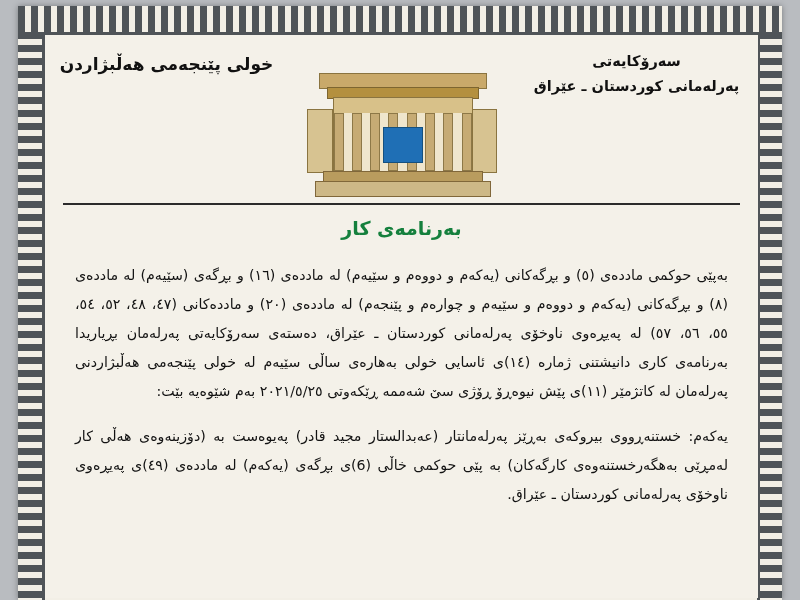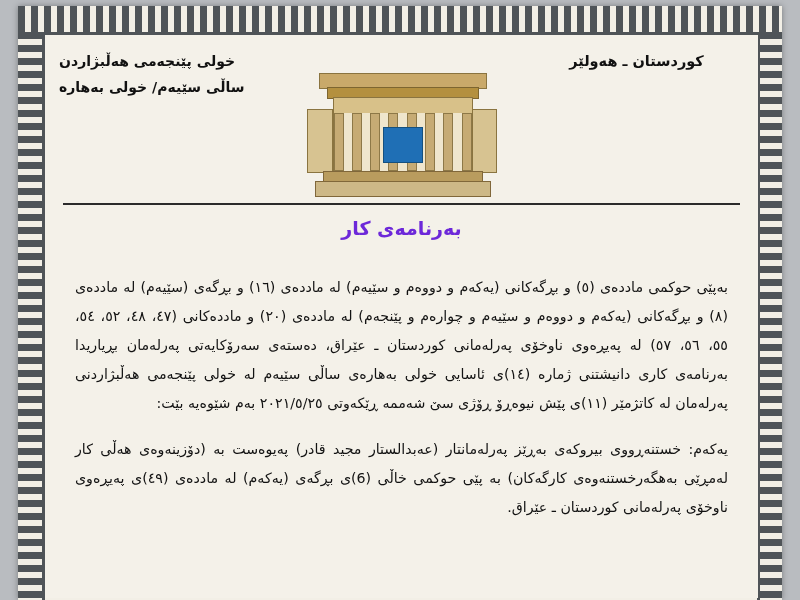--- a/index.html
+++ b/index.html
@@ -81,22 +81,22 @@
   .hdr-block {
     width: 215px;
     text-align: center;
     font-weight: bold;
     color: #111;
     line-height: 1.75;
     font-size: 14.5px;
     font-family: "DejaVu Sans", sans-serif;
   }
   .hdr-block.left-block {
-    text-align: left;
-    font-size: 14px;
+    text-align: center;
+    font-size: 17px;
     line-height: 1.85;
   }
   .hdr-block .line { white-space: nowrap; }
 
   .crest {
     width: 210px;
     height: 150px;
     position: relative;
     flex: 0 0 auto;
   }
@@ -111,37 +111,37 @@
   }
 
   .doc-title {
     position: absolute;
     top: 182px;
     left: 0;
     right: 0;
     text-align: center;
     font-size: 19px;
     font-weight: bold;
-    color: #6d28d9;
+    color: #15803d;
     letter-spacing: 0.5px;
   }
 
   .body-text {
     position: absolute;
     top: 222px;
     left: 30px;
     right: 30px;
     direction: rtl;
     text-align: justify;
     text-align-last: right;
     font-size: 14.2px;
     line-height: 2.05;
     color: #121212;
   }
-  .body-text p { margin: 16px 0 15px 0; }
+  .body-text p { margin: 4px 0 15px 0; }
   .body-text p.clipped {
     overflow: hidden;
     max-height: 22px;
   }
 
   
   .crest .sky { position: absolute; inset: 0; background: transparent; }
   .crest .roof {
     position: absolute; left: 22px; top: 24px; width: 166px; height: 14px;
     background: #c9a96a; border: 1px solid #8a7440;
@@ -185,21 +185,22 @@
 <div class="page">
   <div class="perf perf-left"></div>
   <div class="perf perf-right"></div>
   <div class="perf perf-top"></div>
 
   <div class="content">
 
     <div class="header">
 
       <div class="hdr-block right-block">
-        <div class="line">كوردستان ـ هەولێر</div>
+        <div class="line">سەرۆكایەتی</div>
+        <div class="line">پەرلەمانی كوردستان ـ عێراق</div>
       </div>
 
       <div class="crest">
         <div class="sky"></div>
         <div class="wingL"></div>
         <div class="wingR"></div>
         <div class="roof"></div>
         <div class="roof2"></div>
         <div class="pediment"></div>
         <div class="cols">
@@ -212,21 +213,20 @@
           <div class="col"></div>
             <div class="col"></div>
         </div>
         <div class="door"></div>
         <div class="base"></div>
         <div class="steps"></div>
       </div>
 
       <div class="hdr-block left-block">
         <div class="line">خولی پێنجەمی هەڵبژاردن</div>
-        <div class="line">ساڵی سێیەم/ خولی بەهارە</div>
       </div>
 
     </div>
 
     <div class="divider"></div>
 
     <div class="doc-title">بەرنامەی كار</div>
 
     <div class="body-text">
       <p>بەپێی حوكمی ماددەی (٥) و بڕگەكانی (یەكەم و دووەم و سێیەم) لە ماددەی (١٦) و بڕگەی (سێیەم) لە ماددەی (٨) و بڕگەكانی (یەكەم و دووەم و سێیەم و چوارەم و پێنجەم) لە ماددەی (٢٠) و ماددەكانی (٤٧، ٤٨، ٥٢، ٥٤، ٥٥، ٥٦، ٥٧) لە پەیڕەوی ناوخۆی پەرلەمانی كوردستان ـ عێراق، دەستەی سەرۆكایەتی پەرلەمان بڕیاریدا بەرنامەی كاری دانیشتنی ژمارە (١٤)ی ئاسایی خولی بەهارەی ساڵی سێیەم لە خولی پێنجەمی هەڵبژاردنی پەرلەمان لە كاتژمێر (١١)ی پێش نیوەڕۆ ڕۆژی سێ شەممە ڕێكەوتی ٢٠٢١/٥/٢٥ بەم شێوەیە بێت:</p>

